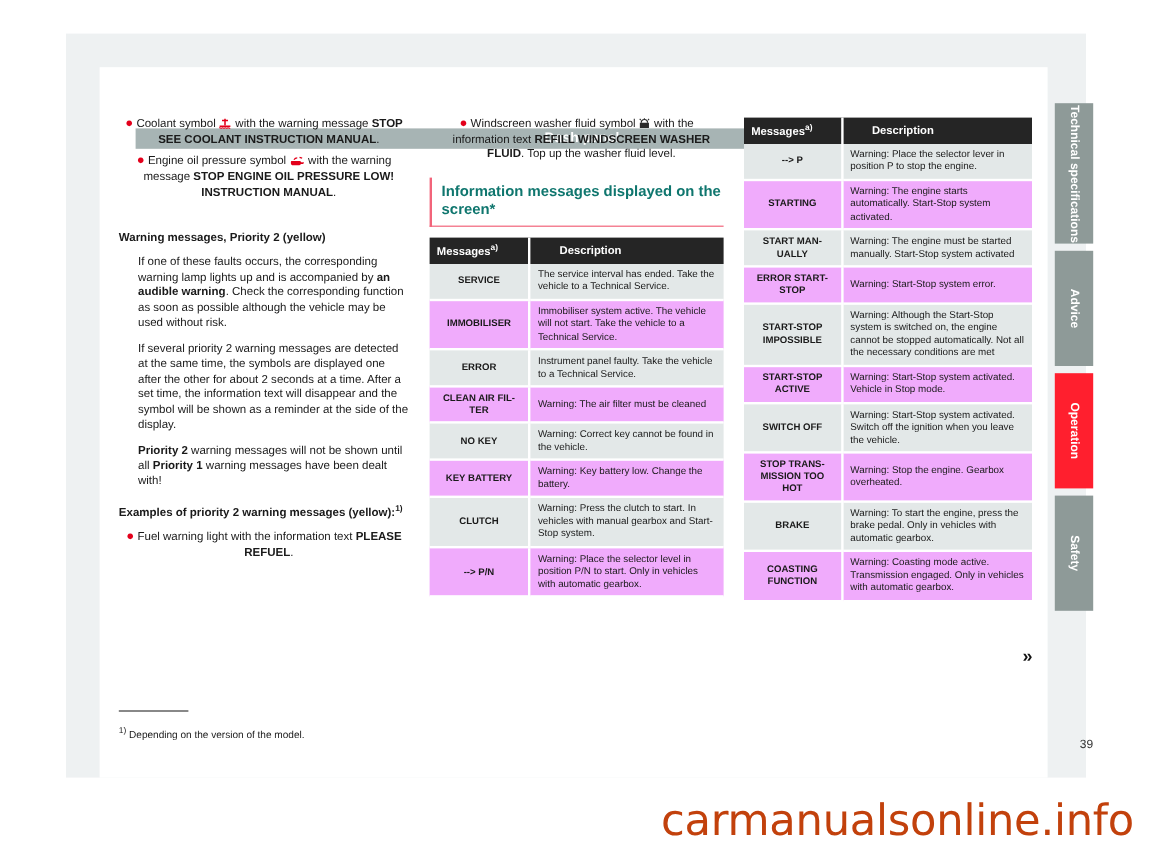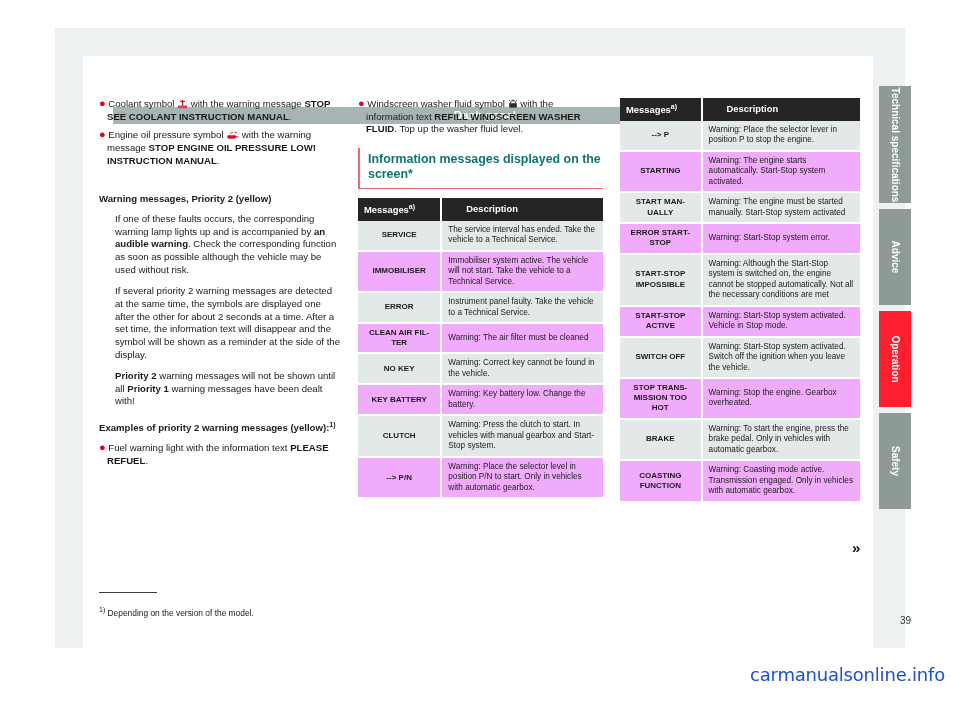--- a/index.html
+++ b/index.html
@@ -59,20 +59,21 @@
     line-height: 1.32;
   }
   .col-left  { left: 99px;  top: 98px;  width: 242px; }
   .col-mid   { left: 358px; top: 98px;  width: 245px; }
   .col-right { left: 620px; top: 98px;  width: 240px; }
 
   .bullet-para {
     margin: 0 0 6px 0;
     text-indent: -8px;
     padding-left: 8px;
+    text-align: center;
   }
   .bullet-dot {
     color: #e3001b;
     font-size: 11px;
     line-height: 0;
   }
   .para { margin: 0 0 9px 16px; }
   .bold { font-weight: bold; }
   .sub-head {
     margin: 0 0 7px 0;
@@ -200,22 +201,22 @@
     font-size: 10px;
     color: #333333;
   }
 
   
   .watermark {
     position: absolute;
     left: 0; top: 664px;
     width: 945px;
     text-align: right;
-    font-size: 18px;
-    color: #1d4ed8;
+    font-size: 36px;
+    color: #c2410c;
     font-family: "DejaVu Sans", sans-serif;
     letter-spacing: -.2px;
   }
 </style>
 </head>
 <body>
 
 <div id="page-root">
 
   <div class="outer-bg"></div>

